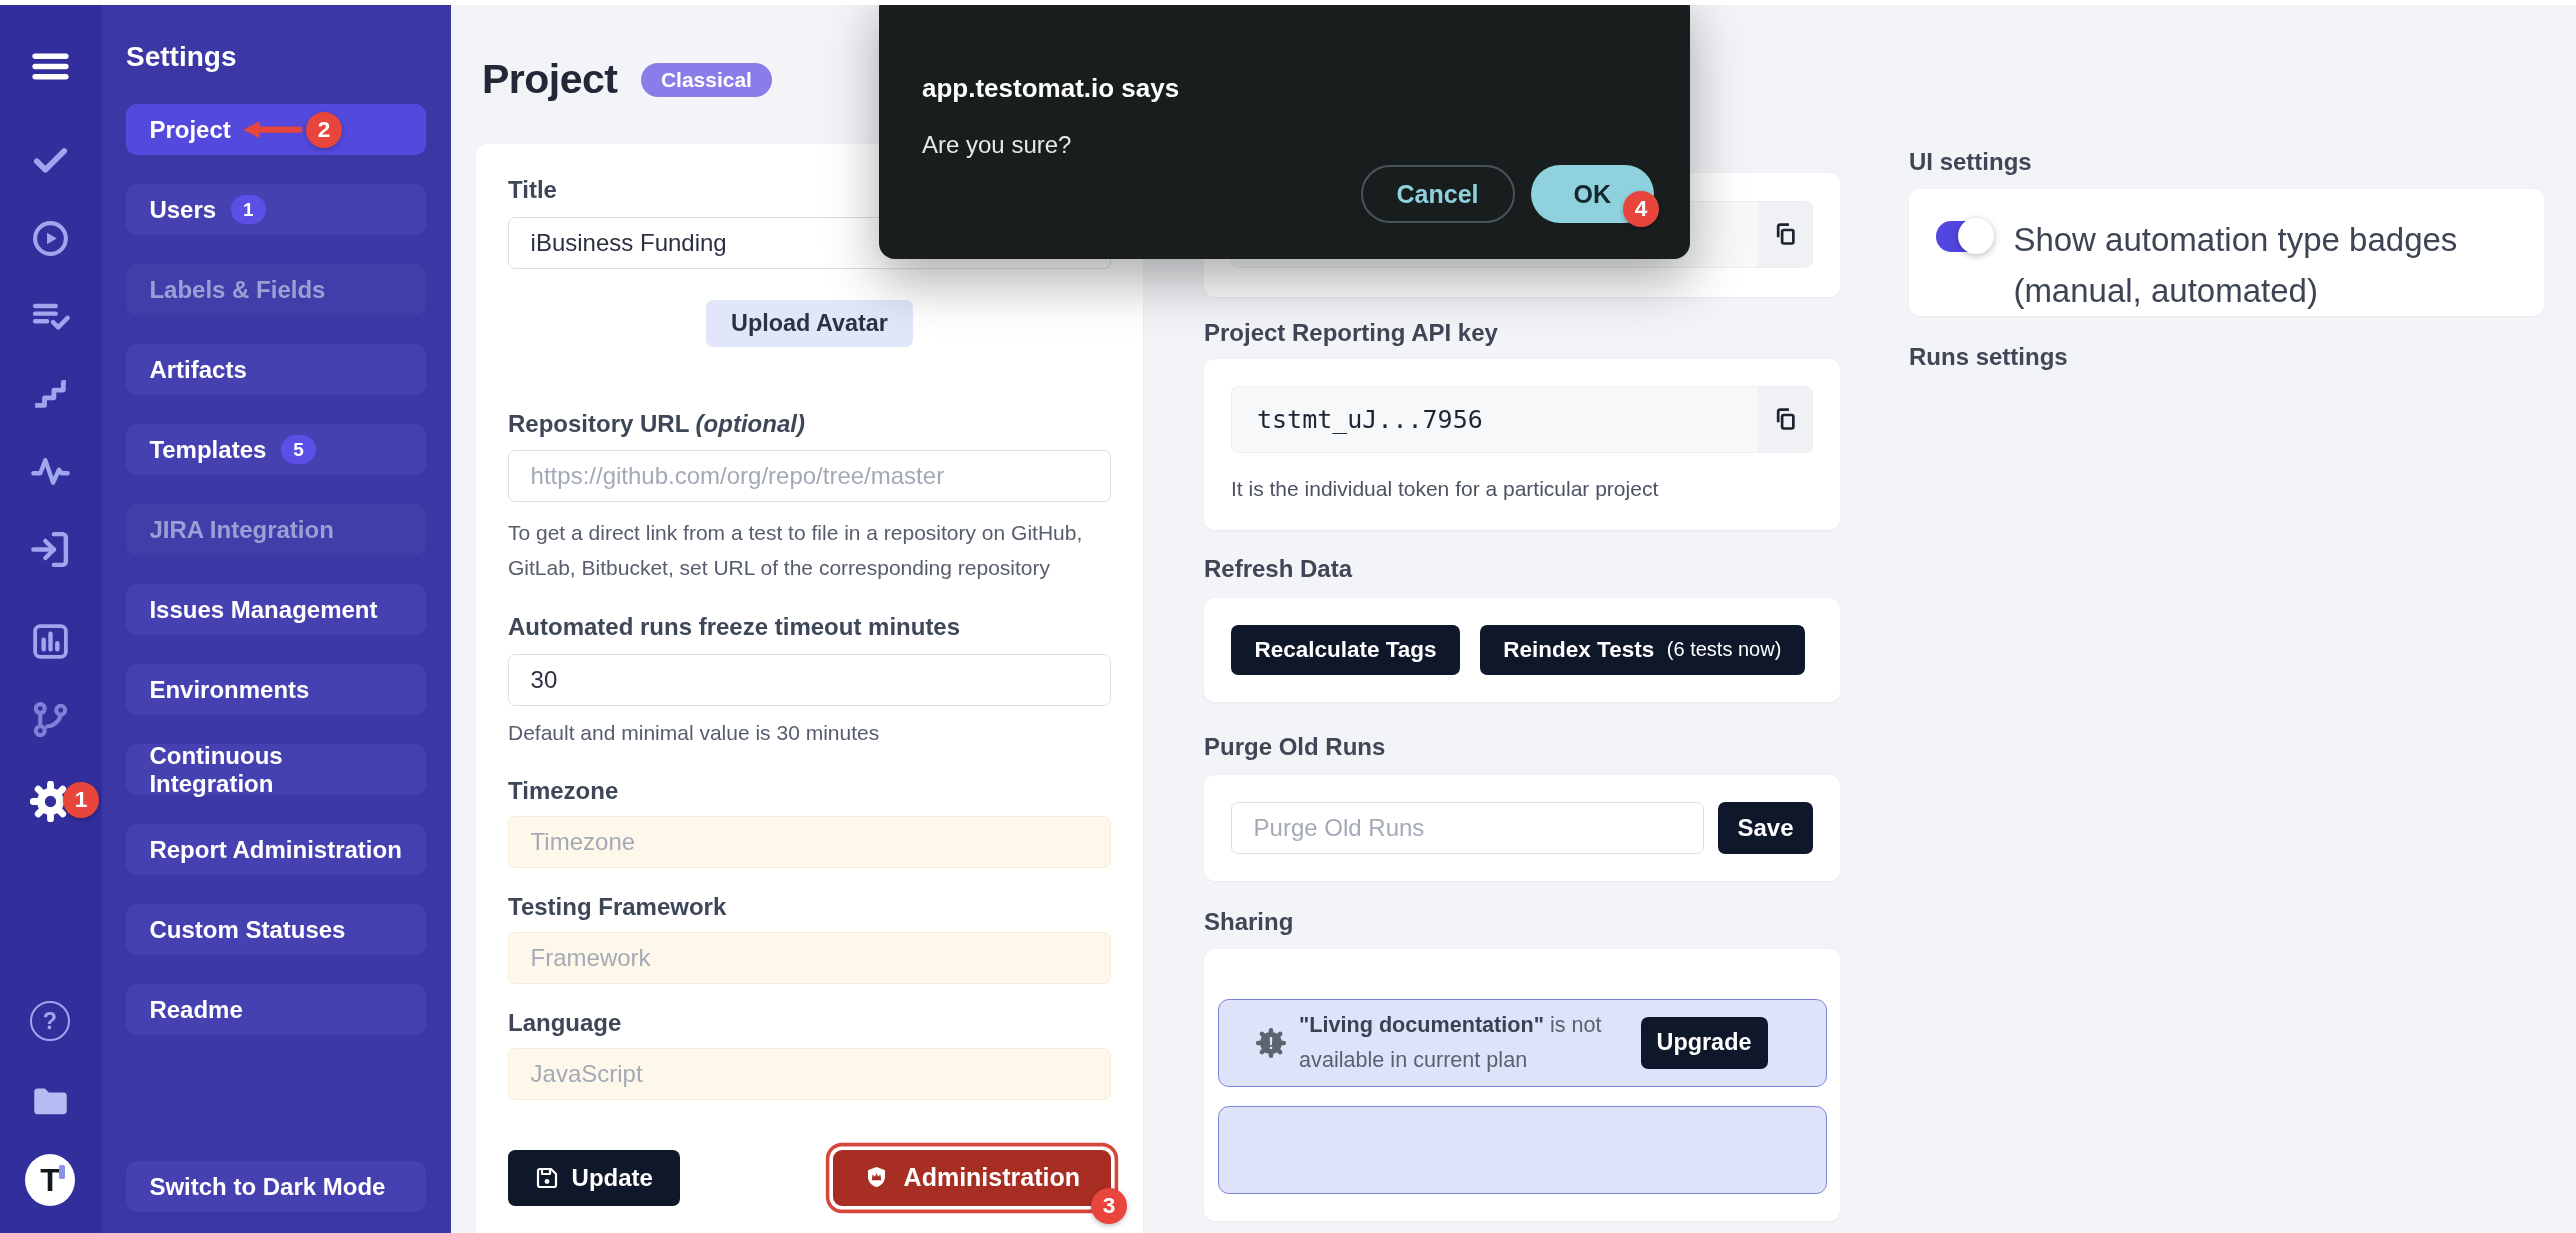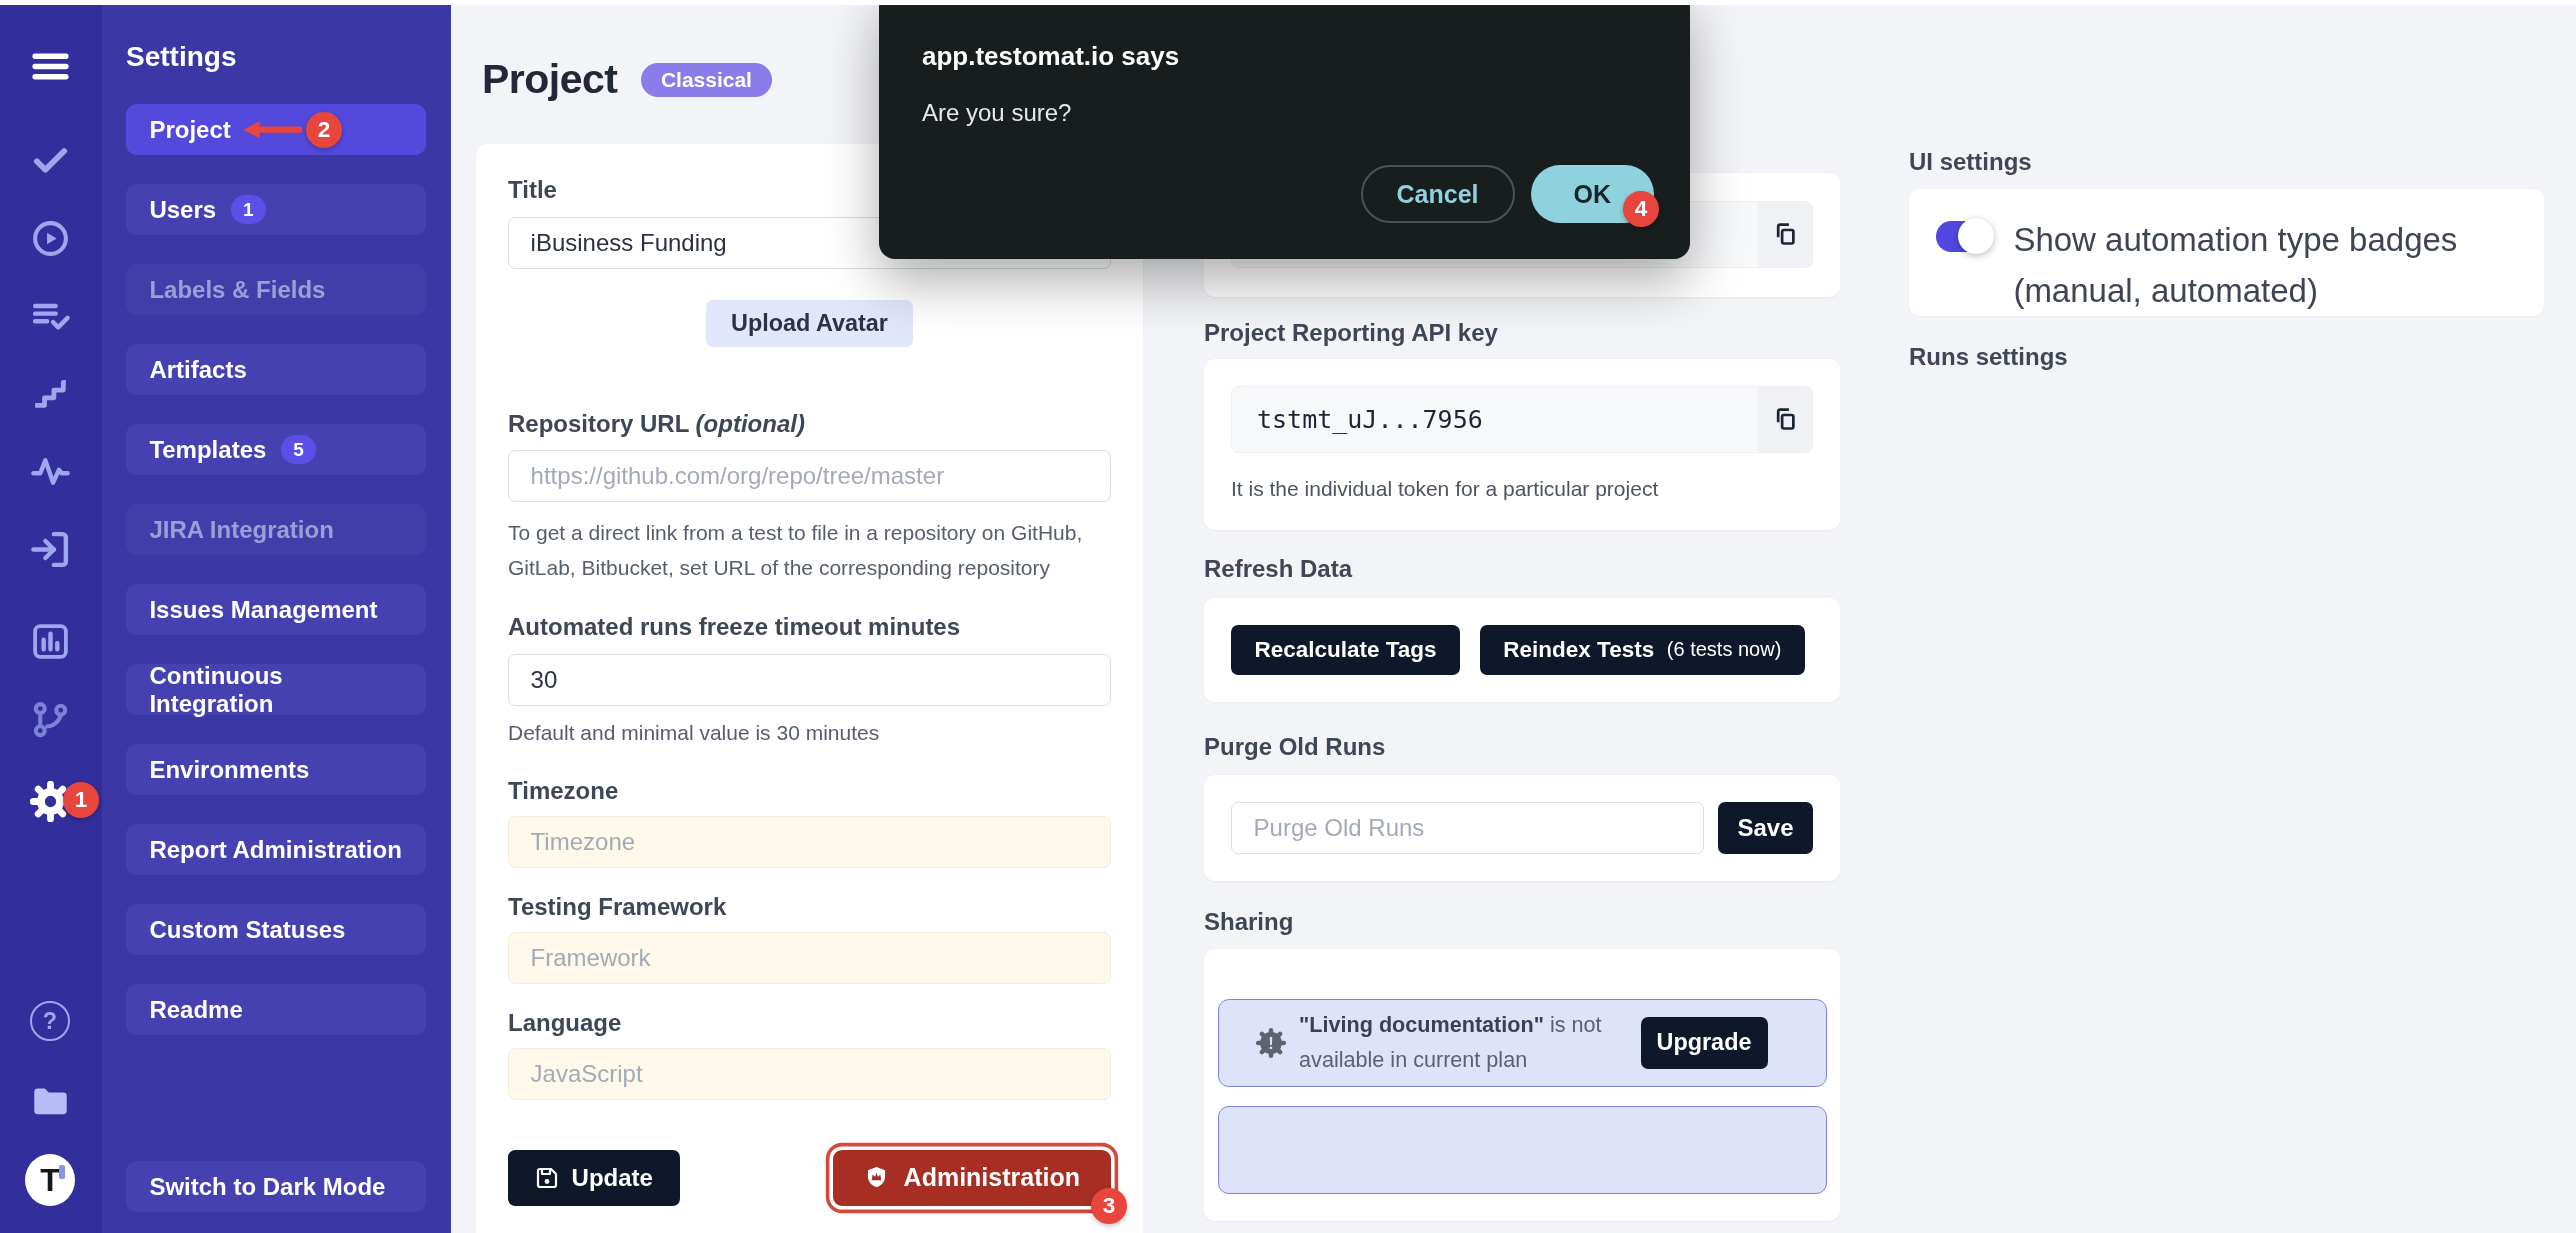--- a/index.html
+++ b/index.html
@@ -107,21 +107,21 @@
 
   
   .page-head { position:absolute; left:482px; top:56px; display:flex; align-items:center; gap:23.4px; z-index:3; }
   .page-head h2 { font-size:41px; font-weight:800; color:#222838; letter-spacing:-0.5px; }
   .type-badge { height:34px; display:flex; align-items:center; padding:0 20px; background:#8a7ce9; color:#fff;
                 border-radius:17px; font-size:21px; font-weight:600; }
 
   
   .dialog { position:absolute; left:879px; top:-9px; width:811px; height:268px; background:#181e1e; border-radius:16px;
             box-shadow:0 21.6px 54px rgba(0,0,0,.32); padding:50px 43px 0; z-index:40; }
-  .dialog .dtitle { color:#fff; font-size:26px; font-weight:600; margin-bottom:27px; }
+  .dialog .dtitle { color:#fff; font-size:26px; font-weight:600; margin-bottom:27px;margin-top:32px; }
   .dialog .dmsg { color:#e6e9e9; font-size:24px; }
   .dlg-btns { position:absolute; right:36px; bottom:36px; display:flex; gap:16px; }
   .cancel-btn { height:58px; padding:0 34px; border-radius:900px; border:2.3px solid #485456; background:transparent;
                 color:#8fd2de; font-size:25px; font-weight:600; cursor:pointer; font-family:"Liberation Sans", sans-serif; }
   .ok-btn { height:58px; padding:12px 43px; border-radius:900px; border:none; background:#8fd2de; color:#15272b;
             font-size:25px; font-weight:700; cursor:pointer; font-family:"Liberation Sans", sans-serif; }
   .anno-4 { left:744px; top:200px; }
 </style>
 </head>
 <body>
@@ -230,24 +230,24 @@
       <span>Templates</span>
       <span class="nav-badge">5</span>
     </div>
     <div class="nav-item disabled">
       <span>JIRA Integration</span>
     </div>
     <div class="nav-item">
       <span>Issues Management</span>
     </div>
     <div class="nav-item">
+      <span>Environments</span>
+    </div>
+    <div class="nav-item">
       <span>Continuous Integration</span>
-    </div>
-    <div class="nav-item">
-      <span>Environments</span>
     </div>
     <div class="nav-item">
       <span>Report Administration</span>
     </div>
     <div class="nav-item">
       <span>Custom Statuses</span>
     </div>
     <div class="nav-item">
       <span>Readme</span>
     </div>

